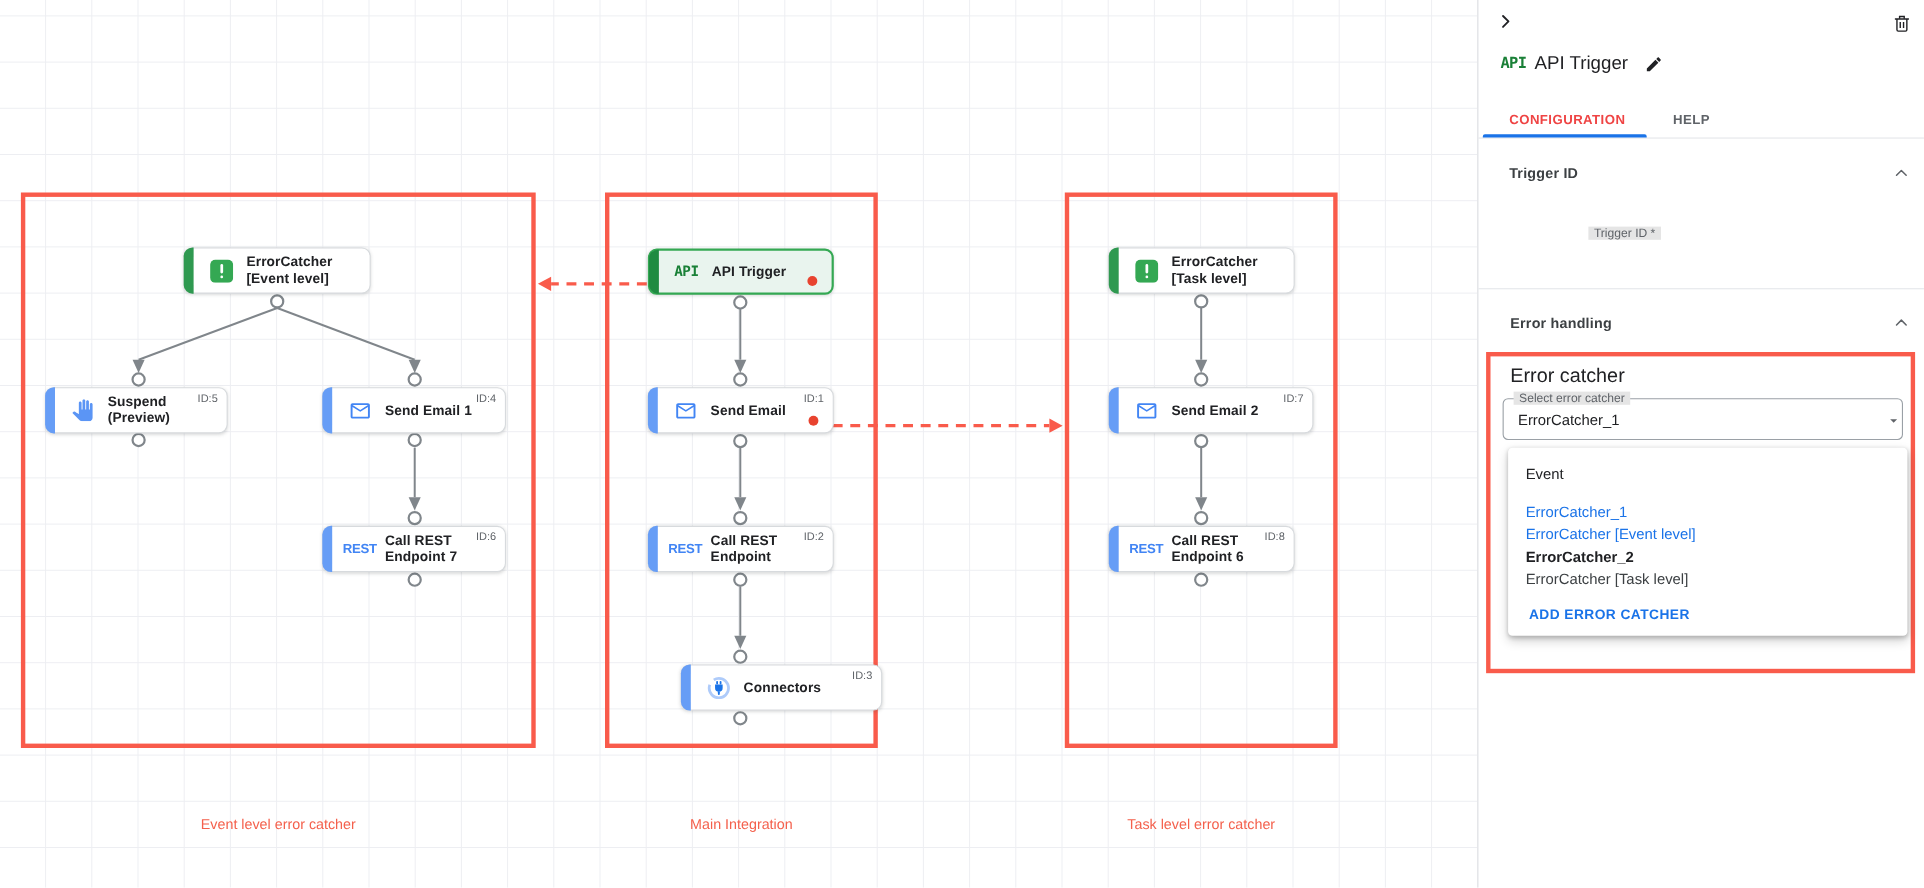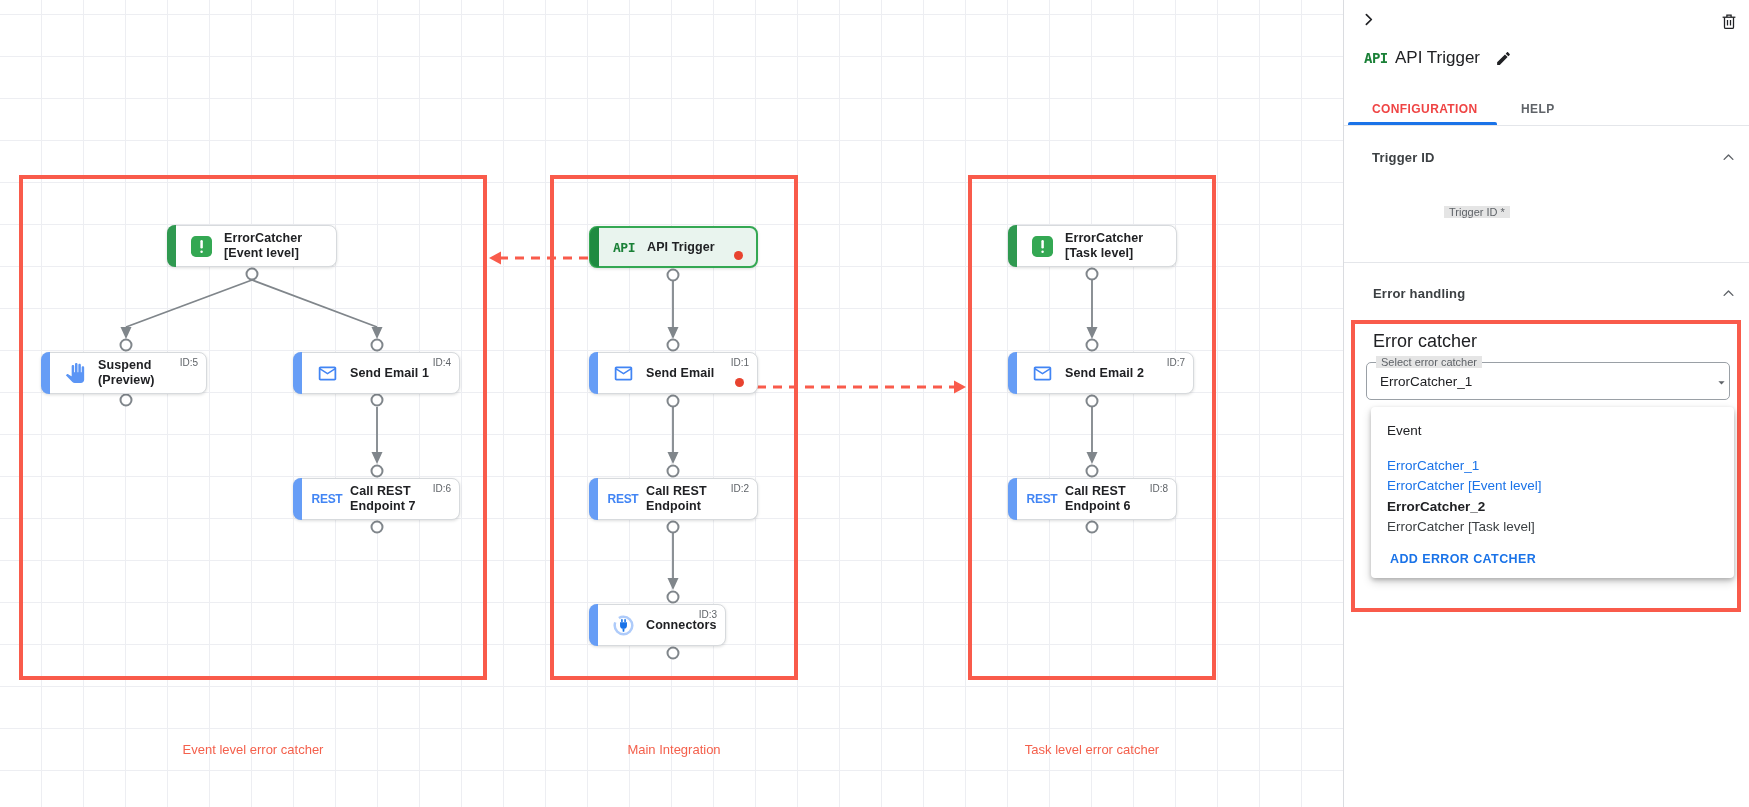--- a/index.html
+++ b/index.html
@@ -185,21 +185,21 @@
 
     <div class="node" style="left:589px;top:478px;width:169px;height:42px;">
       <span class="bar blue"></span>
       <span class="nicon">
           <span class="rest-txt">REST</span>
         </span>
       <span class="nlabel">Call REST Endpoint</span>
       <span class="nid">ID:2</span>
     </div>
 
-    <div class="node" style="left:589px;top:604px;width:137px;height:42px;">
+    <div class="node" style="left:619px;top:604px;width:183px;height:42px;">
       <span class="bar blue"></span>
       <span class="nicon">
         <svg width="23" height="23" viewBox="0 0 24 24">
           <circle cx="12" cy="12" r="9.2" fill="none" stroke="#aecbfa" stroke-width="2.6" stroke-dasharray="40 6" stroke-dashoffset="8"></circle>
           <rect x="9.5" y="5.2" width="1.7" height="3.4" rx="0.8" fill="#1a73e8"></rect>
           <rect x="12.8" y="5.2" width="1.7" height="3.4" rx="0.8" fill="#1a73e8"></rect>
           <path d="M8.4 8.6 h7.2 v3.3 a3.6 3.6 0 0 1 -7.2 0 Z" fill="#1a73e8"></path>
           <rect x="11.1" y="15" width="1.8" height="3.6" rx="0.9" fill="#1a73e8"></rect>
         </svg>
       </span>

